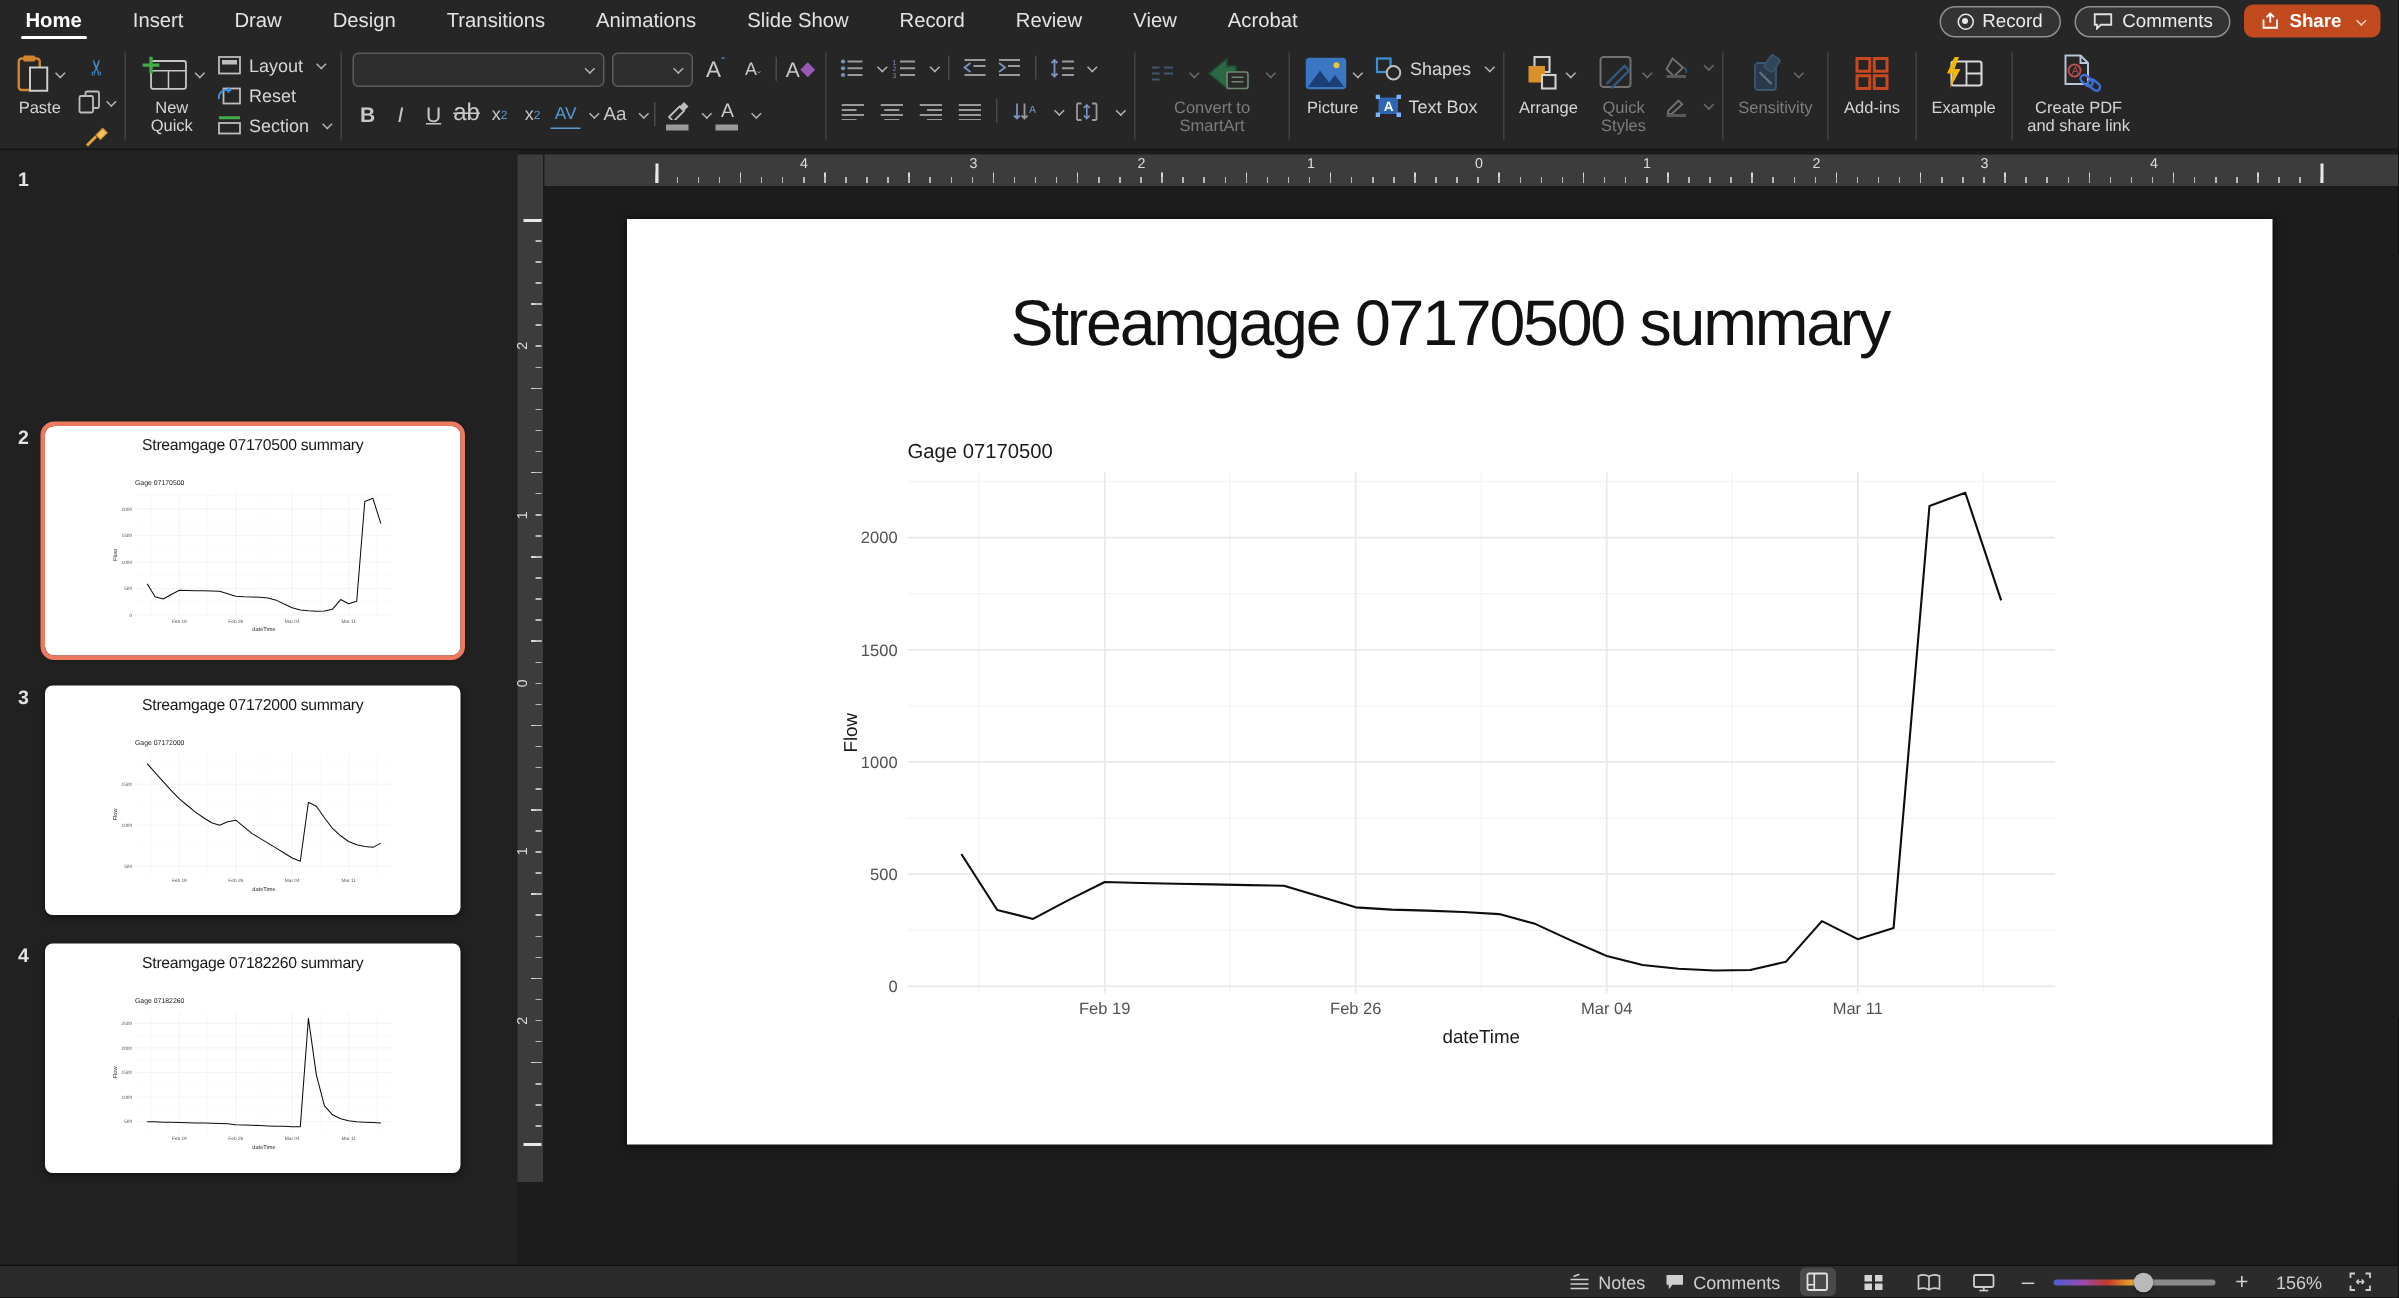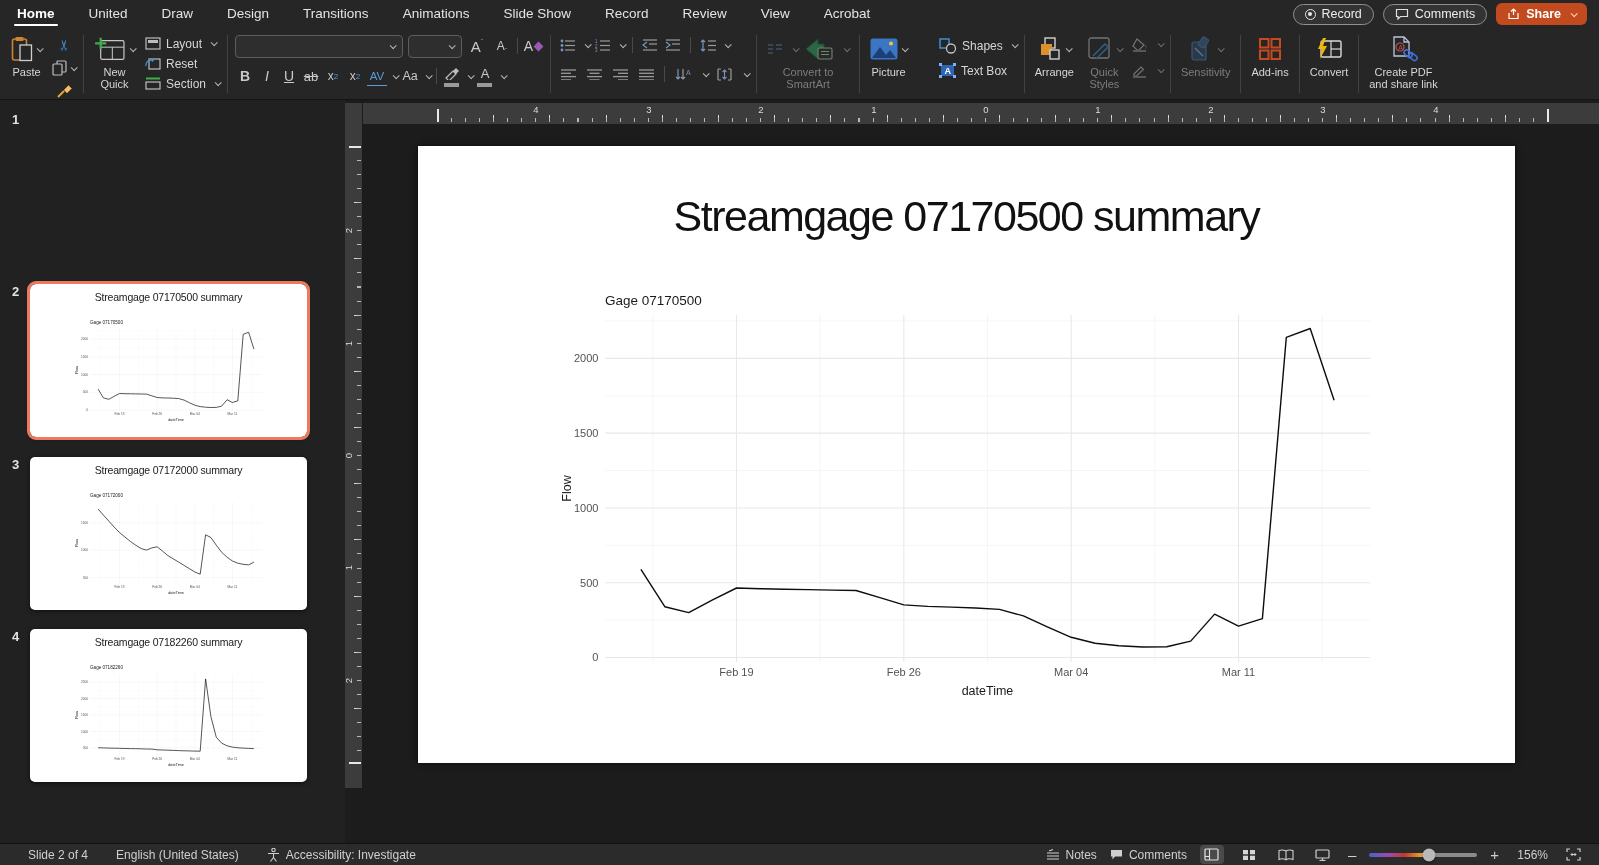--- a/index.html
+++ b/index.html
@@ -106,21 +106,21 @@
   .zoompct { min-width:36px; text-align:right; }
 </style>
 </head>
 <body>
 
 <div class="app">
 
   <div class="menubar">
     <div class="tabs">
       <div class="tab active"><span>Home</span><div class="tab-underline"></div></div>
-      <div class="tab">United</div>
+      <div class="tab">Insert</div>
       <div class="tab">Draw</div>
       <div class="tab">Design</div>
       <div class="tab">Transitions</div>
       <div class="tab">Animations</div>
       <div class="tab">Slide Show</div>
       <div class="tab">Record</div>
       <div class="tab">Review</div>
       <div class="tab">View</div>
       <div class="tab">Acrobat</div>
     </div>
@@ -243,21 +243,21 @@
         <span style="width:1px;height:16px;background:#4a4a4a;"></span>
         <span class="sbtn" style="font-size:14px;color:#c9c9c9;">
             <span>A</span>
             <span style="display:inline-block;width:7px;height:7px;background:#9b59b6;transform:rotate(45deg);margin-left:2px;"></span>
           </span>
       </div>
       <div class="fontrow" style="gap:2px;">
         <span class="sbtn glyph" style="font-weight:bold;">B</span>
         <span class="sbtn glyph" style="font-style:italic;">I</span>
         <span class="sbtn glyph" style="text-decoration:underline;">U</span>
-        <span class="sbtn glyph" style="text-decoration:line-through;font-size:13px;">ab</span>
+        <span class="sbtn glyph" style="text-decoration:line-through;font-size:16px;">ab</span>
         <span class="sbtn supsub">
             <span>x</span>
             <sup>2</sup>
           </span>
         <span class="sbtn supsub">
             <span>x</span>
             <sub>2</sub>
           </span>
         <span class="sbtn" style="font-size:11.5px;color:#5b9bd5;border-bottom:1px solid #5b9bd5;">
             <span>AV</span>
@@ -420,21 +420,21 @@
         <span class="icw">
           <svg class="ric" width="28" height="22" viewBox="0 0 28 22">
               <rect x="0.5" y="0.5" width="27" height="21" rx="2.5" fill="#3a76c4"></rect>
               <path d="M2 20 L10 9 l6 8 4-5 6 8 z" fill="#1d3f77"></path>
               <circle cx="21" cy="5.5" r="2" fill="#e8c63d"></circle>
             </svg>
           <span class="chev"></span>
         </span>
         <span class="biglabel">Picture</span>
       </div>
-      <div class="minicol" style="gap:8px;padding-top:4px;margin-left:22px;">
+      <div class="minicol" style="gap:8px;padding-top:4px;">
         <div class="minirow">
           <svg class="ric" width="18" height="16" viewBox="0 0 18 16">
               <rect x="1" y="1" width="9" height="9" fill="none" stroke="#3f8fd6" stroke-width="1.5"></rect>
               <circle cx="12" cy="10.5" r="4.5" fill="#262626" stroke="#c0c0c0" stroke-width="1.3"></circle>
             </svg>
           <span>Shapes</span>
             <span class="chev"></span>
         </div>
         <div class="minirow">
           <svg class="ric" width="17" height="15" viewBox="0 0 17 15">
@@ -530,21 +530,21 @@
     <div class="rgroup">
       <div class="bigbtn">
         <span class="icw">
           <svg class="ric" width="28" height="24" viewBox="0 0 28 24">
               <rect x="6" y="4" width="20" height="16" rx="1.5" fill="none" stroke="#d9d9d9" stroke-width="1.4"></rect>
               <line x1="16" y1="4" x2="16" y2="20" stroke="#d9d9d9" stroke-width="1.2"></line>
               <line x1="16" y1="12" x2="26" y2="12" stroke="#d9d9d9" stroke-width="1.2"></line>
               <path d="M8 1 L3 12 h4 l-2 10 7-13 h-4 l3-8 z" fill="#f2b705"></path>
             </svg>
         </span>
-        <span class="biglabel">Convert</span>
+        <span class="biglabel">Example</span>
       </div>
     </div>
 
     <div class="rdiv"></div>
 
     <div class="rgroup">
       <div class="bigbtn">
         <span class="icw">
           <svg class="ric" width="30" height="26" viewBox="0 0 30 26">
               <path d="M6 1 h10 l5 5 v14 h-15 z" fill="none" stroke="#b9c6d9" stroke-width="1.3"></path>
@@ -735,31 +735,20 @@
           <polyline points="85.9,281.3 109.8,318.7 133.7,324.6 157.6,311.9 181.5,300.0 205.4,300.7 229.3,301.2 253.2,301.6 277.1,302.1 301.0,302.5 324.9,309.7 348.8,316.9 372.7,318.4 396.6,319.1 420.5,320.0 444.5,321.4 468.4,327.9 492.3,338.9 516.2,349.3 540.1,355.3 564.0,357.8 587.9,359.0 611.8,358.7 635.7,353.1 659.6,326.1 683.5,338.1 707.4,330.6 731.3,49.4 755.2,40.5 779.1,112.3" fill="none" stroke="#0d0d0d" stroke-width="1.4" stroke-linejoin="round"></polyline>
           <text x="50" y="17" font-size="13.5" fill="#1a1a1a">Gage 07170500</text>
           <text x="432.5" y="407.05" text-anchor="middle" font-size="12.5" fill="#1a1a1a">dateTime</text>
           <text x="16" y="200.5" text-anchor="middle" font-size="12.5" fill="#1a1a1a" transform="rotate(-90 16 200.5)">Flow</text>
         </svg>
     </div>
   </div>
 
 
   <div class="statusbar">
-    <div class="sb-left">
-      <span class="sb-item">Slide 2 of 4</span>
-      <span class="sb-item">English (United States)</span>
-      <span class="sb-item">
-        <svg class="ric" width="13" height="14" viewBox="0 0 13 14">
-            <circle cx="6.5" cy="2" r="1.7" fill="none" stroke="#cfcfcf" stroke-width="1.1"></circle>
-            <path d="M1 5.5 h11 M6.5 5.5 v4 M6.5 9.5 l-3 4 M6.5 9.5 l3 4" fill="none" stroke="#cfcfcf" stroke-width="1.1"></path>
-          </svg>
-        <span>Accessibility: Investigate</span>
-      </span>
-    </div>
     <div class="sb-right">
       <span class="sb-item">
         <svg class="ric" width="14" height="11" viewBox="0 0 14 11">
             <path d="M3 2 L7 0.5 M1 4 h12 M1 7 h12 M1 10 h12" fill="none" stroke="#cfcfcf" stroke-width="1.1"></path>
           </svg>
         <span>Notes</span>
       </span>
       <span class="sb-item">
         <svg class="ric" width="13" height="11" viewBox="0 0 13 11">
             <path d="M1 1 h11 v6.5 h-7 L2.5 10.5 v-3 H1 z" fill="#cfcfcf"></path>

